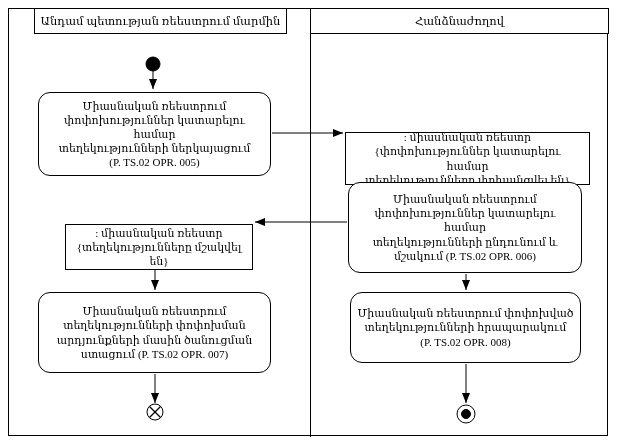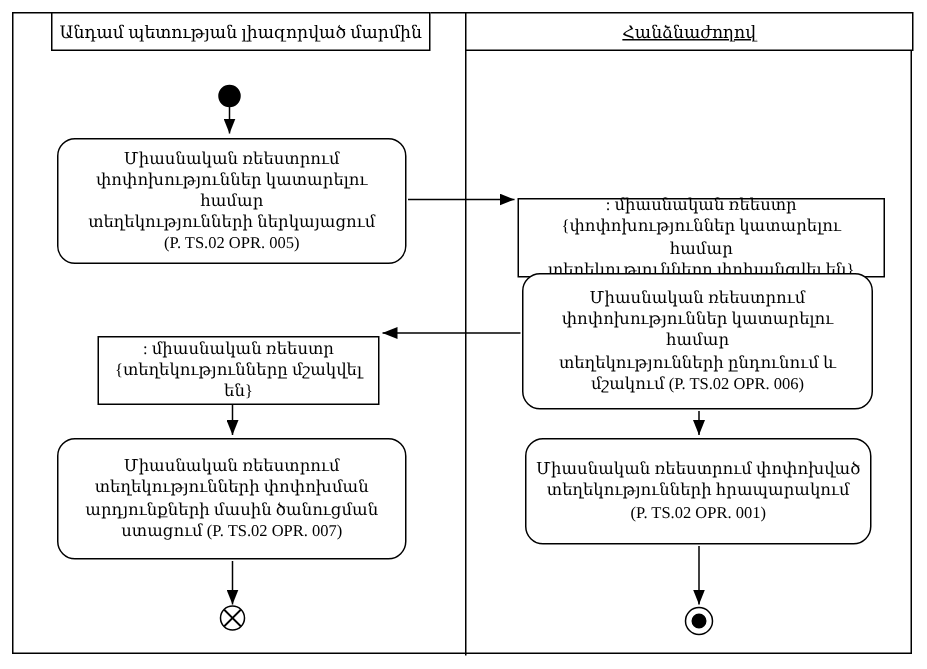--- a/index.html
+++ b/index.html
@@ -29,21 +29,21 @@
       box-sizing: border-box;
       background: #ffffff;
       display: flex;
       align-items: center;
       justify-content: center;
       font-size: 11.5px;
       text-align: center;
       z-index: 3;
     }
     .lane-header.left { left: 34px; top: 8px; width: 253px; height: 26px; }
-    .lane-header.right { left: 310px; top: 8px; width: 299px; height: 26px; text-decoration: underline; }
+    .lane-header.right { left: 310px; top: 8px; width: 299px; height: 26px; }
     .node {
       position: absolute;
       border: 1px solid #000;
       box-sizing: border-box;
       background: #ffffff;
       display: flex;
       align-items: center;
       justify-content: center;
       text-align: center;
       font-size: 11px;
@@ -70,21 +70,21 @@
     svg.wires line, svg.wires circle { stroke: #000; }
   </style>
 </head>
 <body>
 
 <div class="canvas">
 
   <div class="frame"></div>
 
   <div class="lane-header left">
-    <span>Անդամ պետության լիազորված մարմին</span>
+    <span>Անդամ պետության ռեեստրում մարմին</span>
   </div>
   <div class="lane-header right">
     <span>Հանձնաժողով</span>
   </div>
 
   <svg class="wires" viewBox="0 0 618 446" xmlns="http://www.w3.org/2000/svg">
     <defs>
       <marker id="arrow" markerUnits="userSpaceOnUse" markerWidth="10" markerHeight="8" refX="10" refY="4" orient="auto">
         <path d="M0,0 L10,4 L0,8 Z" fill="#000"></path>
       </marker>
@@ -128,15 +128,15 @@
   <div class="node object" id="processed">: միասնական ռեեստր
 {տեղեկությունները մշակվել են}</div>
 
   <div class="node action" id="opr007">Միասնական ռեեստրում
 տեղեկությունների փոփոխման
 արդյունքների մասին ծանուցման
 ստացում (P. TS.02 OPR. 007)</div>
 
   <div class="node action" id="opr008">Միասնական ռեեստրում փոփոխված
 տեղեկությունների հրապարակում
-(P. TS.02 OPR. 001)</div>
+(P. TS.02 OPR. 008)</div>
 
 </div>
 
 </body></html>

